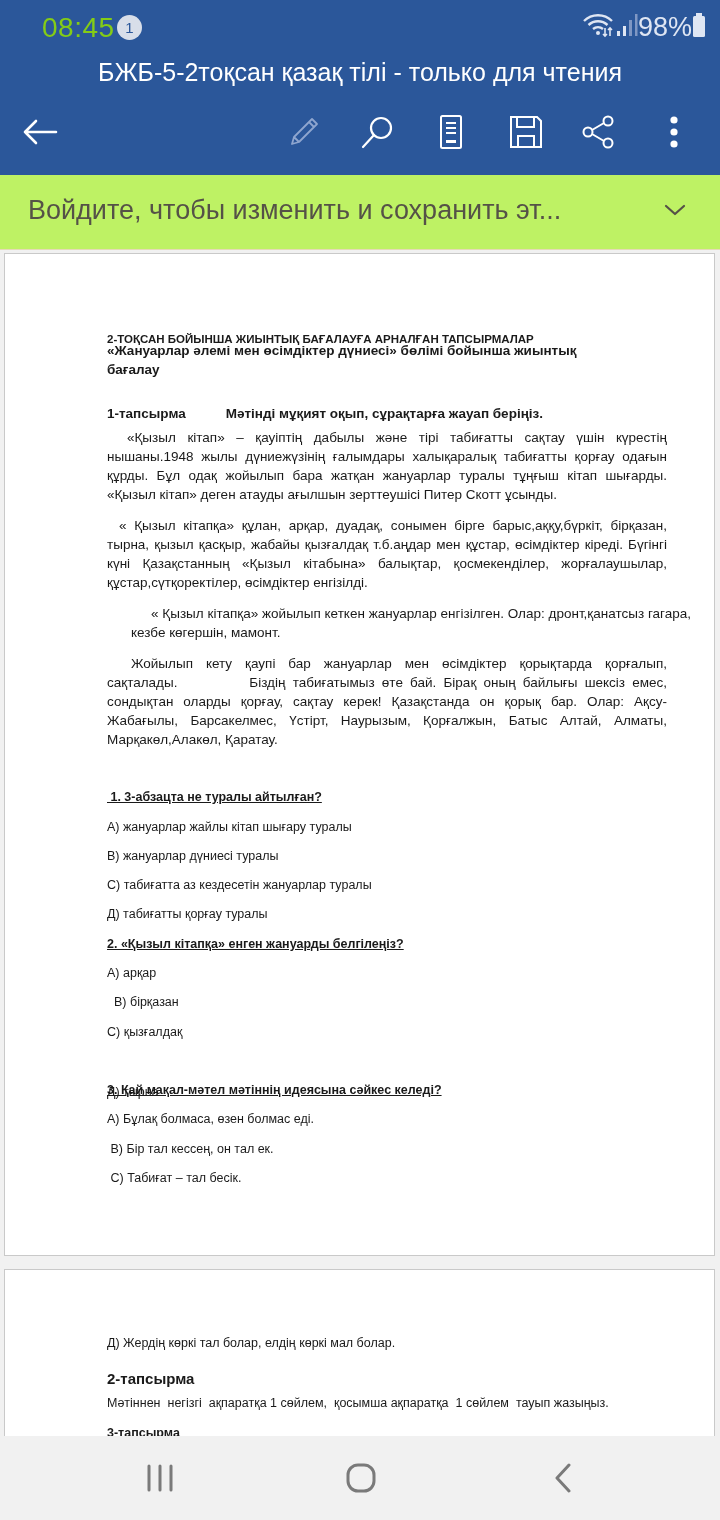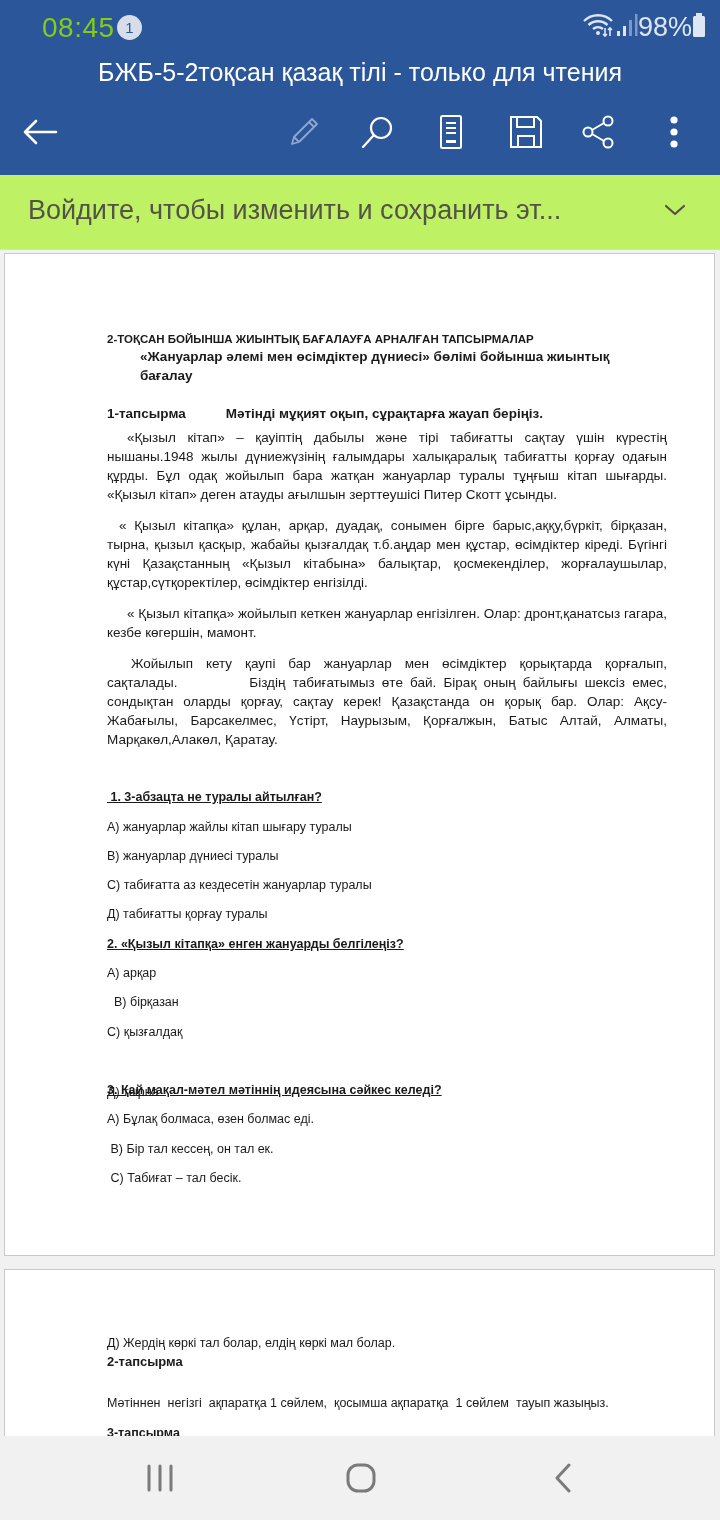--- a/index.html
+++ b/index.html
@@ -142,28 +142,28 @@
       <svg width="22" height="14" viewBox="0 0 22 14">
           <path d="M2 3 L11 11 L20 3" fill="none" stroke="#555247" stroke-width="2.2" stroke-linecap="round" stroke-linejoin="round"></path>
         </svg>
     </span>
   </span>
 </div>
 
 <div class="viewer">
   <div class="page page1">
     <div class="doc doc-heading" style="top:67px;margin-top:12px;">2-ТОҚСАН БОЙЫНША ЖИЫНТЫҚ БАҒАЛАУҒА АРНАЛҒАН ТАПСЫРМАЛАР</div>
-    <div class="doc doc-subtitle" style="top:93px; width:510px;margin-left:33px;">«Жануарлар әлемі мен өсімдіктер дүниесі» бөлімі бойынша жиынтық бағалау</div>
+    <div class="doc doc-subtitle" style="top:87px; width:510px;">«Жануарлар әлемі мен өсімдіктер дүниесі» бөлімі бойынша жиынтық бағалау</div>
     <div class="doc task-line" style="top:152px;">
       <span>1-тапсырма</span><span class="gap"></span><span>Мәтінді мұқият оқып, сұрақтарға жауап беріңіз.</span>
     </div>
 
     <div class="doc para" style="top:174px; text-indent:20px;">«Қызыл кітап» – қауіптің дабылы және тірі табиғатты сақтау үшін күрестің нышаны.1948 жылы дүниежүзінің ғалымдары халықаралық табиғатты қорғау одағын құрды. Бұл одақ жойылып бара жатқан жануарлар туралы тұңғыш кітап шығарды.  «Қызыл кітап» деген атауды ағылшын зерттеушісі Питер Скотт ұсынды.</div>
     <div class="doc para" style="top:262px; text-indent:12px;">« Қызыл кітапқа» құлан, арқар, дуадақ, сонымен бірге барыс,аққу,бүркіт, бірқазан, тырна, қызыл қасқыр, жабайы қызғалдақ т.б.аңдар мен құстар, өсімдіктер кіреді. Бүгінгі күні Қазақстанның «Қызыл кітабына» балықтар, қосмекенділер, жорғалаушылар, құстар,сүтқоректілер, өсімдіктер енгізілді.</div>
-    <div class="doc para" style="top:350px; text-indent:20px;">« Қызыл кітапқа» жойылып кеткен жануарлар енгізілген. Олар: дронт,қанатсыз гагара, кезбе көгершін, мамонт.</div>
+    <div class="doc para" style="top:350px; text-indent:20px;margin-left:24px;">« Қызыл кітапқа» жойылып кеткен жануарлар енгізілген. Олар: дронт,қанатсыз гагара, кезбе көгершін, мамонт.</div>
     <div class="doc para" style="top:400px; text-indent:24px; white-space:pre-wrap;">Жойылып кету қаупі бар жануарлар мен өсімдіктер қорықтарда қорғалып, сақталады.          Біздің табиғатымыз өте бай. Бірақ оның байлығы шексіз емес, сондықтан оларды қорғау, сақтау керек! Қазақстанда он қорық бар. Олар: Ақсу-Жабағылы, Барсакелмес, Үстірт, Наурызым, Қорғалжын, Батыс Алтай, Алматы, Марқакөл,Алакөл, Қаратау.</div>
 
     <div class="doc question" style="top:536px; white-space:pre;"> 1. 3-абзацта не туралы айтылған?</div>
     <div class="doc option" style="top:566px;">А) жануарлар жайлы кітап шығару туралы</div>
     <div class="doc option" style="top:595px;">В) жануарлар дүниесі туралы</div>
     <div class="doc option" style="top:624px;">С) табиғатта аз кездесетін жануарлар туралы</div>
     <div class="doc option" style="top:653px;">Д) табиғатты қорғау туралы</div>
 
     <div class="doc question" style="top:683px;">2. «Қызыл кітапқа» енген жануарды белгілеңіз?</div>
     <div class="doc option" style="top:712px;">А) арқар</div>
@@ -172,21 +172,21 @@
     <div class="doc option" style="top:800px;margin-top:31px;">Д) тырна</div>
 
     <div class="doc question" style="top:829px;">3. Қай мақал-мәтел мәтіннің идеясына сәйкес келеді?</div>
     <div class="doc option" style="top:858px;">А) Бұлақ болмаса, өзен болмас еді.</div>
     <div class="doc option" style="top:888px; white-space:pre;"> В) Бір тал кессең, он тал ек.</div>
     <div class="doc option" style="top:917px; white-space:pre;"> С) Табиғат – тал бесік.</div>
   </div>
 
   <div class="page page2">
     <div class="doc option" style="top:66px;">Д) Жердің көркі тал болар, елдің көркі мал болар.</div>
-    <div class="doc task-line" style="top:84px; font-size:13px;">2-тапсырма</div>
+    <div class="doc task-line" style="top:100px; font-size:15px;">2-тапсырма</div>
     <div class="doc option" style="top:126px; white-space:pre;">Мәтіннен  негізгі  ақпаратқа 1 сөйлем,  қосымша ақпаратқа  1 сөйлем  тауып жазыңыз.</div>
     <div class="doc task-line" style="top:156px; font-size:12.5px;">3-тапсырма</div>
   </div>
 </div>
 
 <div class="navbar">
   <div class="nav-btn" style="left:130px;">
     <span>
       <svg width="30" height="28" viewBox="0 0 30 28">
           <path d="M4 2 V26 M15 2 V26 M26 2 V26" stroke="#7a7a7a" stroke-width="3" stroke-linecap="round"></path>

